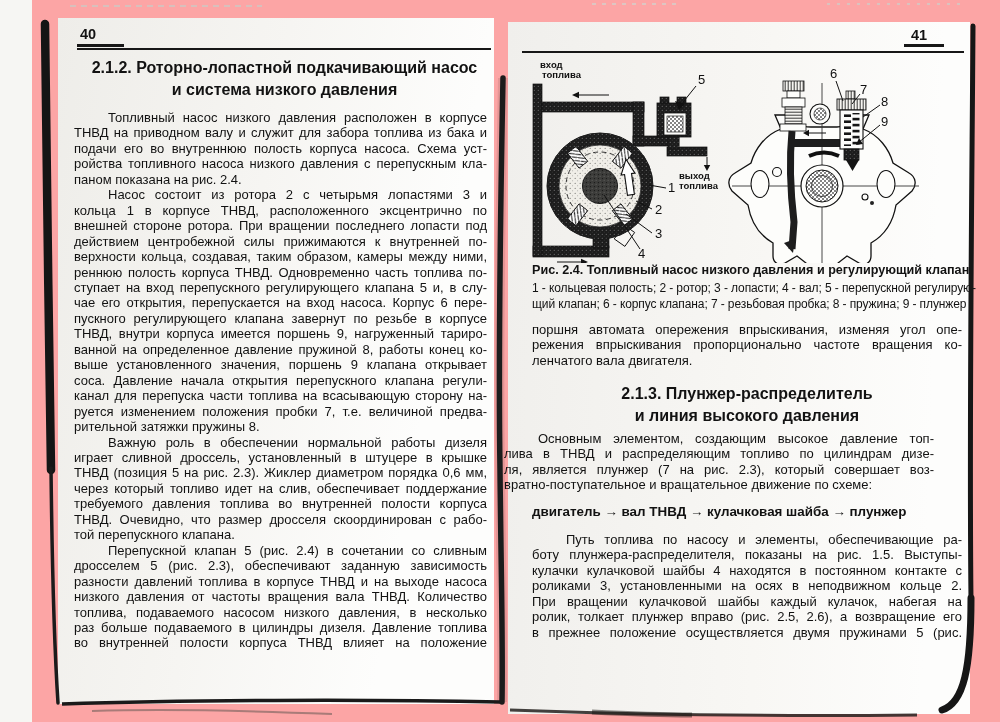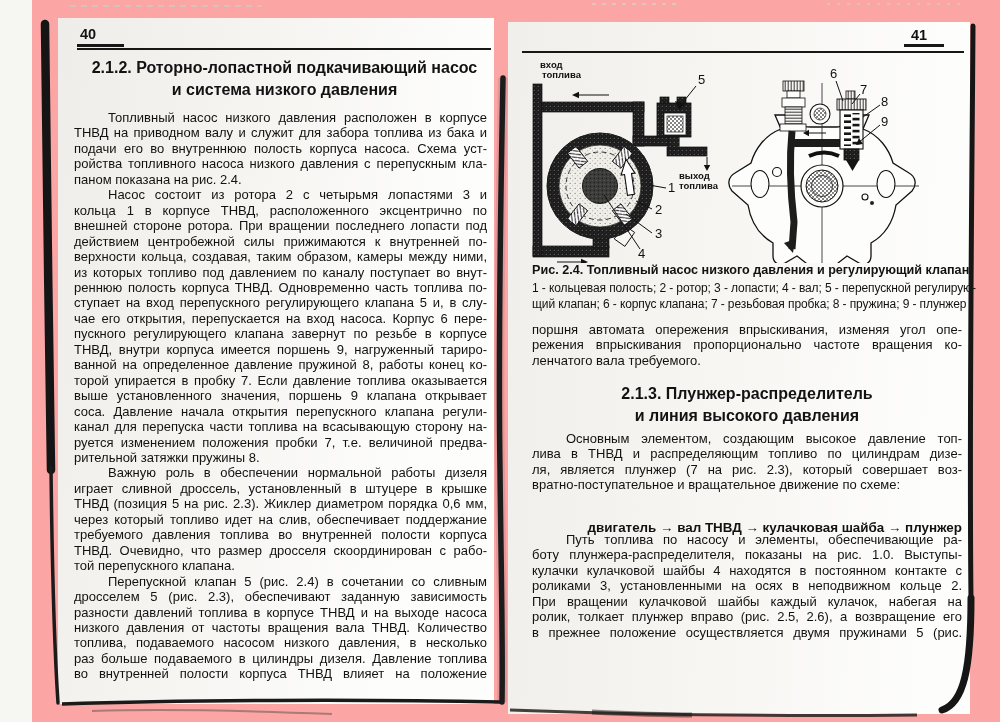--- a/index.html
+++ b/index.html
@@ -58,28 +58,26 @@
         <div class="tline">подачи его во внутреннюю полость корпуса насоса. Схема уст-</div>
         <div class="tline">ройства топливного насоса низкого давления с перепускным кла-</div>
         <div class="tline">паном показана на рис. 2.4.</div>
       </div>
     <div class="para indent">
         <div class="tline">Насос состоит из ротора 2 с четырьмя лопастями 3 и</div>
         <div class="tline">кольца 1 в корпусе ТНВД, расположенного эксцентрично по</div>
         <div class="tline">внешней стороне ротора. При вращении последнего лопасти под</div>
         <div class="tline">действием центробежной силы прижимаются к внутренней по-</div>
         <div class="tline">верхности кольца, создавая, таким образом, камеры между ними,</div>
-        <div class="tline">из которых топливо под давлением по каналу поступает во внут-</div>
         <div class="tline">реннюю полость корпуса ТНВД. Одновременно часть топлива по-</div>
         <div class="tline">ступает на вход перепускного регулирующего клапана 5 и, в слу-</div>
         <div class="tline">чае его открытия, перепускается на вход насоса. Корпус 6 пере-</div>
         <div class="tline">пускного регулирующего клапана завернут по резьбе в корпусе</div>
         <div class="tline">ТНВД, внутри корпуса имеется поршень 9, нагруженный тариро-</div>
         <div class="tline">ванной на определенное давление пружиной 8, работы конец ко-</div>
-        <div class="tline">торой упирается в пробку 7. Если давление топлива оказывается</div>
         <div class="tline">выше установленного значения, поршень 9 клапана открывает</div>
         <div class="tline">соса. Давление начала открытия перепускного клапана регули-</div>
         <div class="tline">канал для перепуска части топлива на всасывающую сторону на-</div>
         <div class="tline">руется изменением положения пробки 7, т.е. величиной предва-</div>
         <div class="tline">рительной затяжки пружины 8.</div>
       </div>
     <div class="para indent">
         <div class="tline">Важную роль в обеспечении нормальной работы дизеля</div>
         <div class="tline">играет сливной дроссель, установленный в штуцере в крышке</div>
         <div class="tline">ТНВД (позиция 5 на рис. 2.3). Жиклер диаметром порядка 0,6 мм,</div>
@@ -281,40 +279,40 @@
 
   <div class="abs txt caption-title" style="left:500px;top:263px;width:432px;">Рис. 2.4. Топливный насос низкого давления и регулирующий клапан:</div>
   <div class="abs txt para legend" style="left:500px;top:280px;width:430px;">
       <div class="tline">1 - кольцевая полость; 2 - ротор; 3 - лопасти; 4 - вал; 5 - перепускной регулирую-</div>
       <div class="tline">щий клапан; 6 - корпус клапана; 7 - резьбовая пробка; 8 - пружина; 9 - плунжер</div>
     </div>
 
   <div class="abs txt para" style="left:500px;top:322px;width:430px;">
       <div class="tline">поршня автомата опережения впрыскивания, изменяя угол опе-</div>
       <div class="tline">режения впрыскивания пропорционально частоте вращения ко-</div>
-      <div class="tline">ленчатого вала требуемого.</div>
+      <div class="tline">ленчатого вала двигателя.</div>
     </div>
 
   <div class="abs txt heading" style="left:500px;top:383px;width:430px;">
       <div class="tline">2.1.3. Плунжер-распределитель</div>
       <div class="tline">и линия высокого давления</div>
     </div>
 
-  <div class="abs txt para indent" style="left:500px;top:431px;width:430px;">
+  <div class="abs txt para indent" style="left:472px;top:431px;width:430px;">
       <div class="tline">Основным элементом, создающим высокое давление топ-</div>
       <div class="tline">лива в ТНВД и распределяющим топливо по цилиндрам дизе-</div>
       <div class="tline">ля, является плунжер (7 на рис. 2.3), который совершает воз-</div>
       <div class="tline">вратно-поступательное и вращательное движение по схеме:</div>
     </div>
 
-  <div class="abs txt schema" style="left:500px;top:520px;width:430px;text-align:right;">двигатель → вал ТНВД → кулачковая шайба → плунжер</div>
+  <div class="abs txt schema" style="left:500px;top:504px;width:430px;">двигатель → вал ТНВД → кулачковая шайба → плунжер</div>
 
   <div class="abs txt para indent cont" style="left:500px;top:532px;width:430px;">
       <div class="tline">Путь топлива по насосу и элементы, обеспечивающие ра-</div>
-      <div class="tline">боту плунжера-распределителя, показаны на рис. 1.0. Выступы-</div>
+      <div class="tline">боту плунжера-распределителя, показаны на рис. 1.5. Выступы-</div>
       <div class="tline">кулачки кулачковой шайбы 4 находятся в постоянном контакте с</div>
       <div class="tline">роликами 3, установленными на осях в неподвижном кольце 2.</div>
       <div class="tline">При вращении кулачковой шайбы каждый кулачок, набегая на</div>
       <div class="tline">ролик, толкает плунжер вправо (рис. 2.5, 2.6), а возвращение его</div>
       <div class="tline">в прежнее положение осуществляется двумя пружинами 5 (рис.</div>
     </div>
 
   <svg class="edges" width="1000" height="722" viewBox="0 0 1000 722">
     <path d="M 13,24 C 14,140 17,330 19,470" stroke="#151515" stroke-width="8.5" fill="none" stroke-linecap="round"></path>
     <path d="M 19,468 C 20,560 22,642 26,703" stroke="#1b1b1b" stroke-width="3.5" fill="none" stroke-linecap="round"></path>

